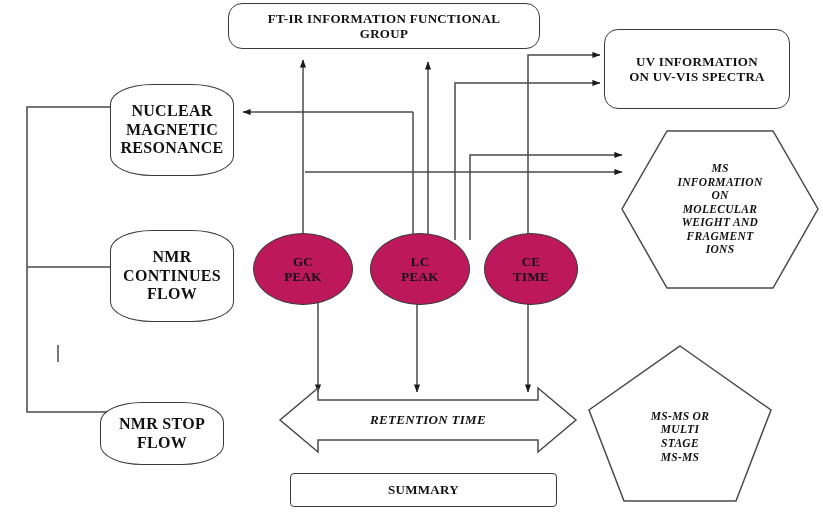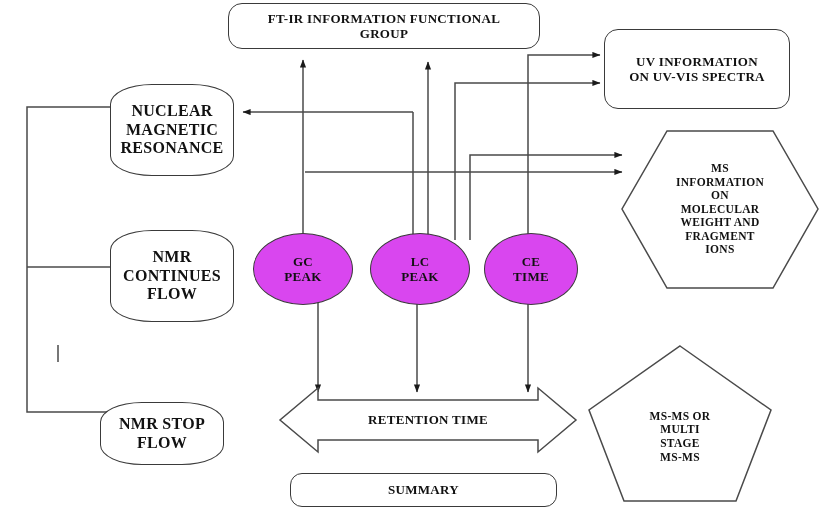--- a/index.html
+++ b/index.html
@@ -14,25 +14,25 @@
     letter-spacing:.3px;
     line-height:1.18;
     white-space:pre-line;
     z-index:3;
     position:relative;
   }
   
   .rbox{border:1.6px solid #3a3a3a;background:#ffffff;}
   .rbox.soft{border-radius:14px;}
   .rbox.barrel{border-radius:42px/20px;}
-  .rbox.sq{border-radius:12px;}
+  .rbox.sq{border-radius:4px;}
   
-  .ell{border:1.6px solid #3a3a3a;background:#d946ef;border-radius:50%;}
+  .ell{border:1.6px solid #3a3a3a;background:#be185d;border-radius:50%;}
   
-  .poly{background:transparent;}
+  .poly{background:transparent;font-style:italic;}
   .poly svg{position:absolute;left:0;top:0;}
   .fs11{font-size:11.5px;}
   .fs12{font-size:16px;}
   .fs13{font-size:13px;}
 </style>
 </head>
 <body>
 
 <div id="canvas">
 

